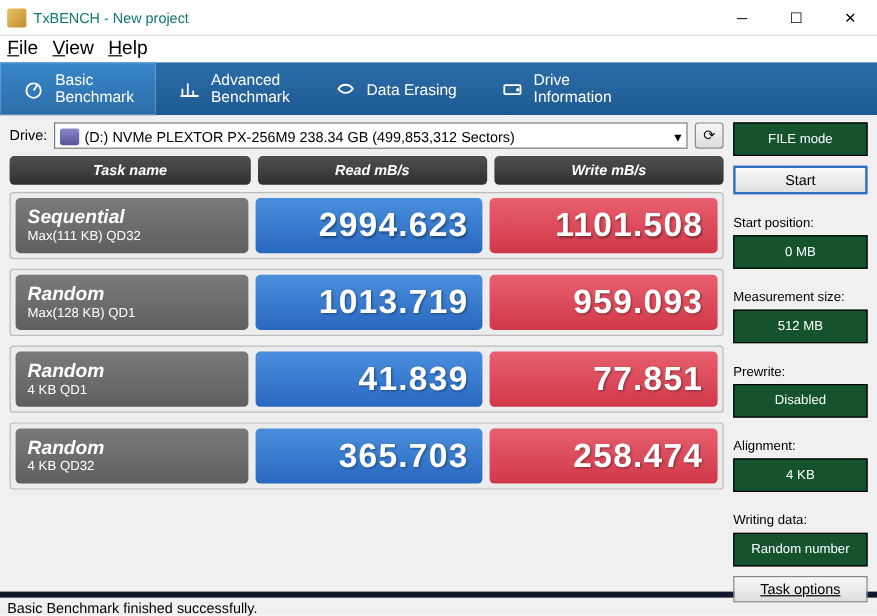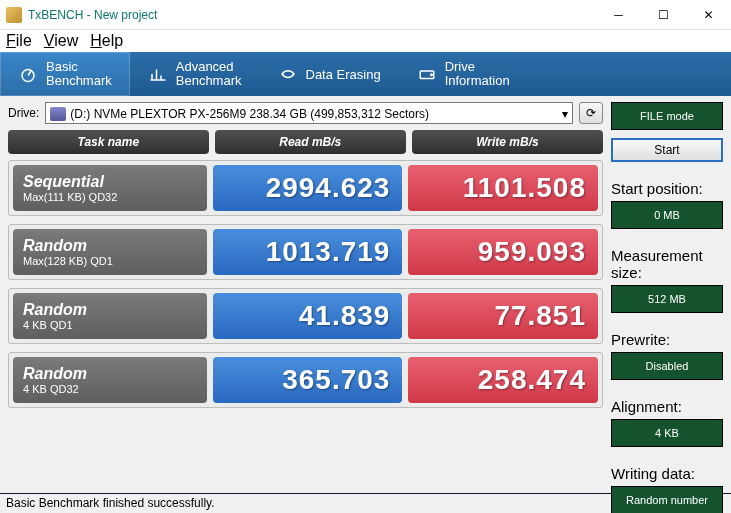--- a/index.html
+++ b/index.html
@@ -37,25 +37,25 @@
 .task-cell { flex: 1.05; background: linear-gradient(#7a7a7a,#5f5f5f); color: #fff; border-radius: 4px; padding: 8px 10px; display: flex; flex-direction: column; justify-content: center; font-size: 11px; }
 .task-cell b { font-size: 16px; font-style: italic; }
 .read-cell, .write-cell { flex: 1; border-radius: 4px; display: flex; align-items: center; justify-content: flex-end; padding: 0 12px; font-size: 28px; font-weight: bold; font-family: "Arial Black", Arial, sans-serif; color: #fff; letter-spacing: 1px; text-shadow: 1px 1px 2px rgba(0,0,0,.4); }
 .read-cell { background: linear-gradient(#4a8fdc,#2868c0); }
 .write-cell { background: linear-gradient(#e86070,#d03848); }
 
 .right { width: 120px; padding: 6px 8px 6px 0; display: flex; flex-direction: column; gap: 4px; }
 .mode-btn, .blk-btn { background: #14532d; color: #fff; text-align: center; padding: 7px 0; font-size: 11px; border: 1px solid #000; }
 .start-btn { border: 2px solid #2a6fc0; background: linear-gradient(#f8f8f8,#e0e0e0); padding: 3px 0; text-align: center; font-size: 12px; }
 .start-btn span::first-letter { text-decoration: underline; }
-.side-label { font-size: 15px; margin-top: 14px; }
+.side-label { font-size: 11px; margin-top: 14px; }
 .side-btn { border: 1px solid #888; background: linear-gradient(#f8f8f8,#ddd); padding: 3px 0; text-align: center; font-size: 12px; }
 .side-btn span { text-decoration: underline; text-underline-offset: 1px; }
 
-.statusbar { height: 20px; background: #f0f0f0; border-top: 1px solid #0f172a; padding: 2px 6px; font-size: 12px; }
+.statusbar { height: 20px; background: #f0f0f0; border-top: 5px solid #0f172a; padding: 2px 6px; font-size: 12px; }
 
 svg { width: 18px; height: 18px; fill: none; stroke: #fff; stroke-width: 2; }
 </style>
 </head>
 <body>
 
 <div class="titlebar">
   <div class="app-icon"></div>
   <div class="title">TxBENCH - New project</div>
   <div class="winbtns">

